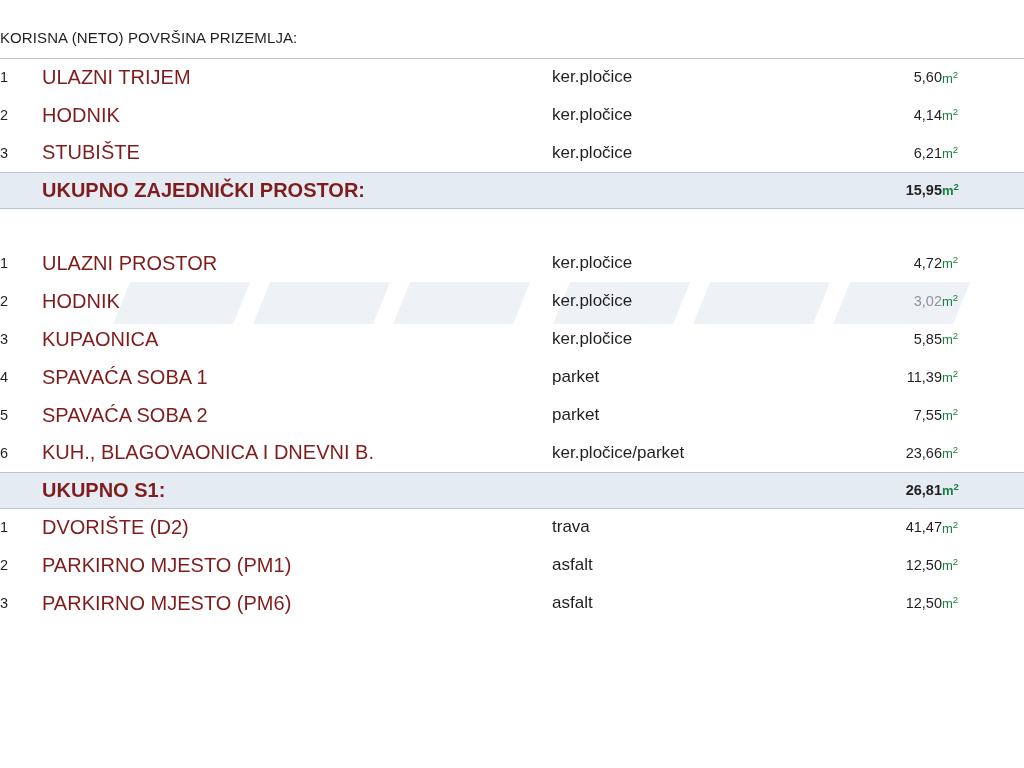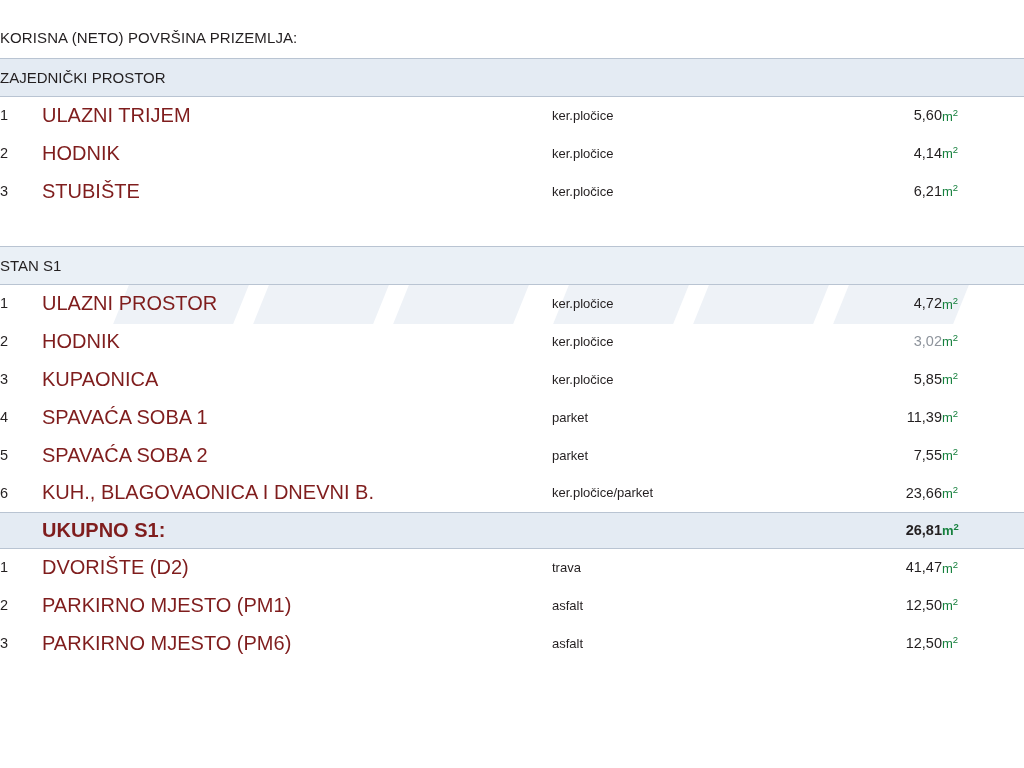--- a/index.html
+++ b/index.html
@@ -71,21 +71,21 @@
     font-size: 14.5px;
     color: #231f20;
   }
   .c-name {
     padding-left: 8px;
     font-size: 20px;
     color: #7f1d1d;
     white-space: nowrap;
   }
   .c-mat {
-    font-size: 13px;
+    font-size: 17px;
     color: #231f20;
     white-space: nowrap;
   }
   .c-val {
     font-size: 14.5px;
     color: #231f20;
     text-align: right;
     padding-right: 22px;
   }
   .c-unit {
@@ -150,23 +150,20 @@
       <col class="col-mat">
       <col class="col-val">
       <col class="col-unit">
     </colgroup>
     <tbody>
 
       <tr class="title-row hr-bot">
         <td class="title-cell" colspan="5">KORISNA (NETO) POVRŠINA PRIZEMLJA:</td>
       </tr>
 
-      <tr class="section-row band hr-bot">
-        <td class="section-cell" colspan="5">ZAJEDNIČKI PROSTOR</td>
-      </tr>
 
       <tr class="row">
         <td class="c-num">1</td>
         <td class="c-name">ULAZNI TRIJEM</td>
         <td class="c-mat">ker.pločice</td>
         <td class="c-val">5,60</td>
         <td class="c-unit"><span>m</span><sup>2</sup></td>
       </tr>
       <tr class="row">
         <td class="c-num">2</td>
@@ -176,28 +173,32 @@
         <td class="c-unit"><span>m</span><sup>2</sup></td>
       </tr>
       <tr class="row">
         <td class="c-num">3</td>
         <td class="c-name">STUBIŠTE</td>
         <td class="c-mat">ker.pločice</td>
         <td class="c-val">6,21</td>
         <td class="c-unit"><span>m</span><sup>2</sup></td>
       </tr>
 
+      <tr class="total-row band hr-top hr-bot">
+        <td class="c-num"></td>
+        <td class="c-name bold">UKUPNO ZAJEDNIČKI PROSTOR:</td>
+        <td class="c-mat"></td>
+        <td class="c-val bold">15,95</td>
+        <td class="c-unit bold"><span>m</span><sup>2</sup></td>
+      </tr>
 
       <tr class="spacer-row">
         <td colspan="5"></td>
       </tr>
 
-      <tr class="section-row band-light hr-top hr-bot">
-        <td class="section-cell" colspan="5">STAN S1</td>
-      </tr>
 
       <tr class="row">
         <td class="c-num">1</td>
         <td class="c-name">ULAZNI PROSTOR</td>
         <td class="c-mat">ker.pločice</td>
         <td class="c-val">4,72</td>
         <td class="c-unit"><span>m</span><sup>2</sup></td>
       </tr>
       <tr class="row">
         <td class="c-num">2</td>

